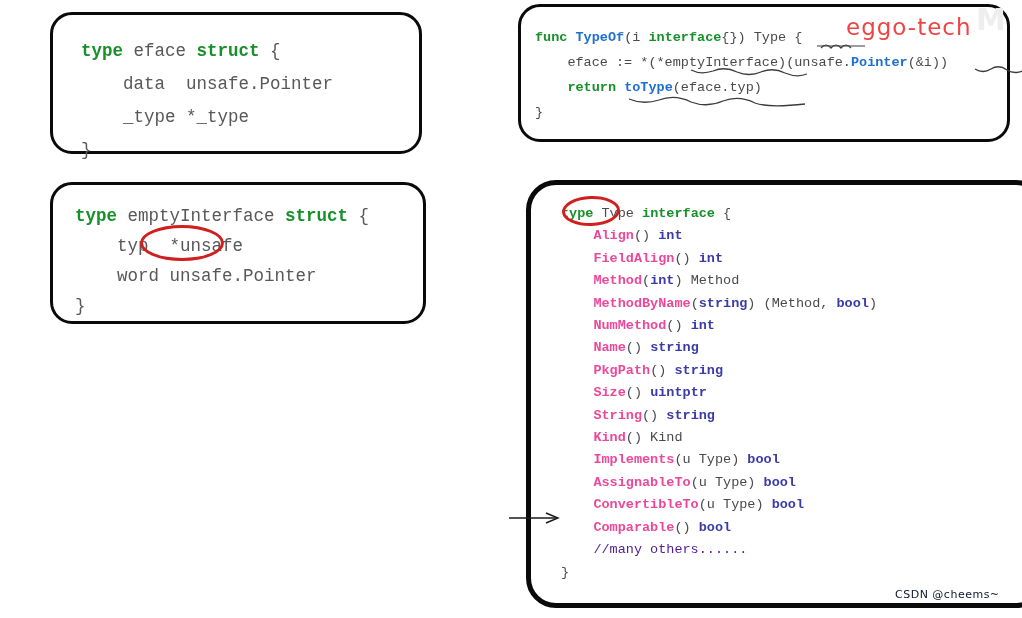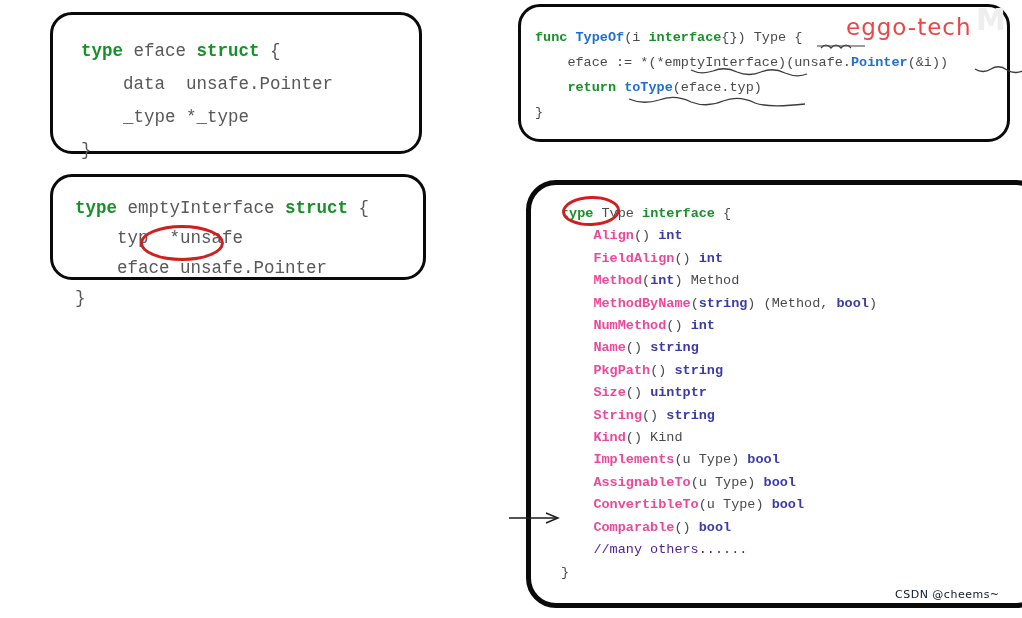--- a/index.html
+++ b/index.html
@@ -30,21 +30,21 @@
     border-radius: 22px;
     box-sizing: border-box;
     margin-left: 36px;
   }
   .panel.thick {
     border-width: 5px;
     border-radius: 30px;
   }
 
   #panel-eface      { left: 14px;  top: 12px;  width: 372px; height: 142px; }
-  #panel-empty      { left: 14px;  top: 174px; width: 376px; height: 106px; }
+  #panel-empty      { left: 14px;  top: 182px; width: 376px; height: 142px; }
   #panel-typeof     { left: 482px; top: 4px;  width: 492px; height: 138px; }
   #panel-typeiface  { left: 490px; top: 180px; width: 520px; height: 428px; }
 
   .code {
     position: absolute;
     white-space: pre;
     font-family: "Liberation Mono", "DejaVu Sans Mono", monospace;
   }
 
   
@@ -110,21 +110,21 @@
 </head>
 <body>
 
 <div class="canvas">
 
   <div class="panel" id="panel-eface">
     <div class="code"><span class="ln"><span class="kw">type</span><span class="plain"> eface </span><span class="kw">struct</span><span class="plain"> {</span></span><span class="ln"><span class="plain">    data  unsafe.Pointer</span></span><span class="ln"><span class="plain">    _type *_type</span></span><span class="ln"><span class="plain">}</span></span></div>
   </div>
 
   <div class="panel" id="panel-empty">
-    <div class="code"><span class="ln"><span class="kw">type</span><span class="plain"> emptyInterface </span><span class="kw">struct</span><span class="plain"> {</span></span><span class="ln"><span class="plain">    typ  *unsafe</span></span><span class="ln"><span class="plain">    eface unsafe.Pointer</span></span><span class="ln"><span class="plain">}</span></span></div>
+    <div class="code"><span class="ln"><span class="kw">type</span><span class="plain"> emptyInterface </span><span class="kw">struct</span><span class="plain"> {</span></span><span class="ln"><span class="plain">    typ  *unsafe</span></span><span class="ln"><span class="plain">    word unsafe.Pointer</span></span><span class="ln"><span class="plain">}</span></span></div>
   </div>
 
   <div class="panel" id="panel-typeof">
     <div class="code"><span class="ln"><span class="kw">func </span><span class="fn">TypeOf</span><span class="plaind">(i </span><span class="kw">interface</span><span class="plaind">{}) Type {</span></span><span class="ln"><span class="plaind">    eface := *(*emptyInterface)(unsafe.</span><span class="fn">Pointer</span><span class="plaind">(&amp;i))</span></span><span class="ln"><span class="plaind">    </span><span class="kw">return </span><span class="fn">toType</span><span class="plaind">(eface.typ)</span></span><span class="ln"><span class="plaind">}</span></span></div>
 
     <svg class="squiggle" id="sq-type" style="left:294px; top:30px;" width="58" height="12" viewBox="0 0 58 12">
       <path d="M2 9 L50 9" stroke="#3b3b3b" stroke-width="1.2" fill="none"></path>
       <path d="M6 11 q5 -6 10 0 q5 -6 10 0 q5 -6 10 0" stroke="#3b3b3b" stroke-width="1.2" fill="none"></path>
     </svg>
 

